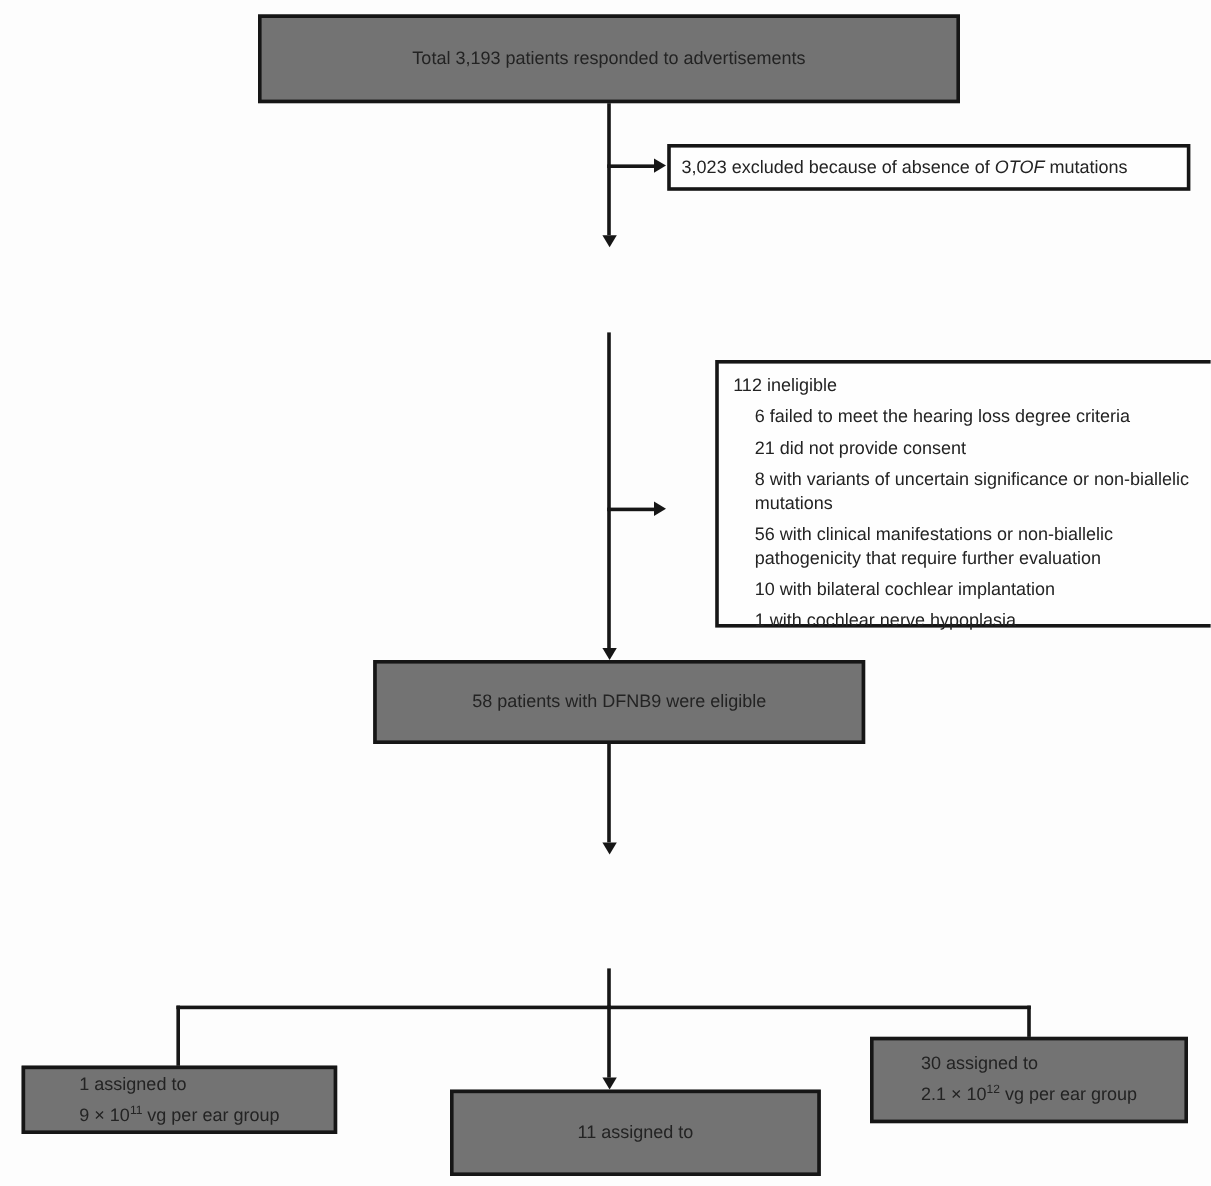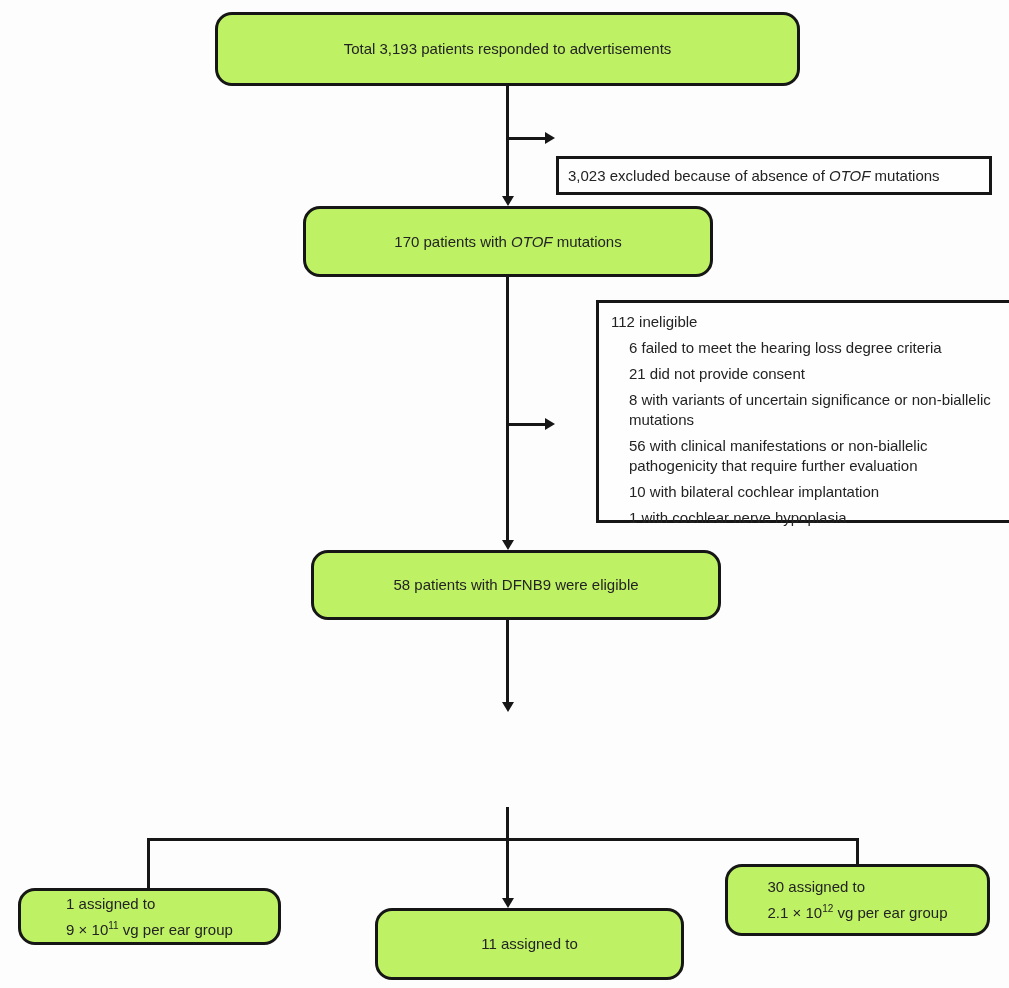--- a/index.html
+++ b/index.html
@@ -20,21 +20,21 @@
     box-sizing: border-box;
     border: 3px solid #161616;
     color: #232323;
     font-size: 15px;
     display: flex;
     align-items: center;
     justify-content: center;
     text-align: center;
     line-height: 20px;
   }
-  .gray  { background: #bef264; border-radius: 17px; }
+  .gray  { background: #737373; }
   .white { background: #fefefe; }
   .gene  { font-style: italic; }
   .left-pad {
     justify-content: flex-start;
     text-align: left;
     padding-left: 9px;
     padding-right: 6px;
   }
   .box.list {
     display: block;
@@ -77,27 +77,24 @@
 
   <div class="box gray" style="left:215px; top:12px; width:585px; height:74px;">
     <span>Total 3,193 patients responded to advertisements</span>
   </div>
 
   <div class="line" style="left:506px; top:86px; width:3px; height:110px;"></div>
   <div class="arrow-down" style="left:502px; top:196px;"></div>
 
   <div class="line" style="left:506px; top:137px; width:39px; height:3px;"></div>
   <div class="arrow-right" style="left:545px; top:132px;"></div>
-  <div class="box white left-pad" style="left:556px; top:120px; width:436px; height:39px;margin-top:36px;">
+  <div class="box white left-pad" style="left:556px; top:120px; width:436px; height:39px;">
     <span><span>3,023 excluded because of absence of </span><span class="gene">OTOF</span><span> mutations</span></span>
   </div>
 
-  <div class="box gray" style="left:303px; top:206px; width:410px; height:71px;">
-    <span><span>170 patients with </span><span class="gene">OTOF</span><span> mutations</span></span>
-  </div>
 
   <div class="line" style="left:506px; top:277px; width:3px; height:263px;"></div>
   <div class="arrow-down" style="left:502px; top:540px;"></div>
 
   <div class="line" style="left:506px; top:423px; width:39px; height:3px;"></div>
   <div class="arrow-right" style="left:545px; top:418px;"></div>
   <div class="box white list" style="left:556px; top:300px; width:436px; height:223px;">
     <div class="list-title">112 ineligible</div>
     <div class="list-item">6 failed to meet the hearing loss degree criteria</div>
     <div class="list-item">21 did not provide consent</div>

